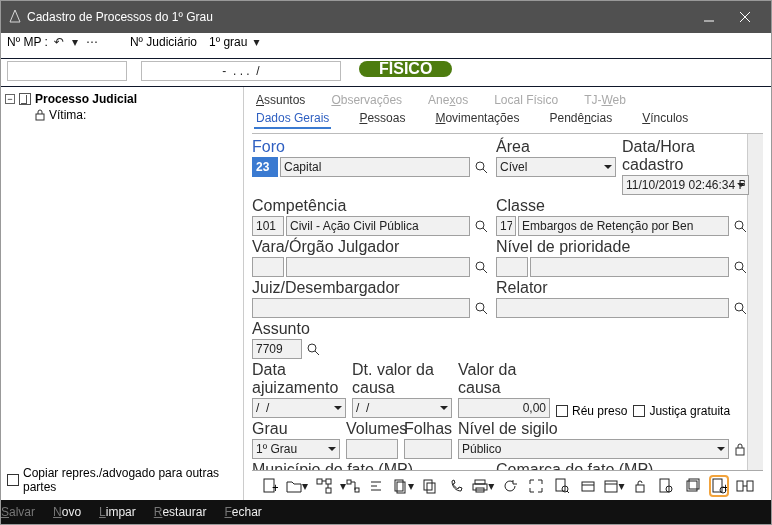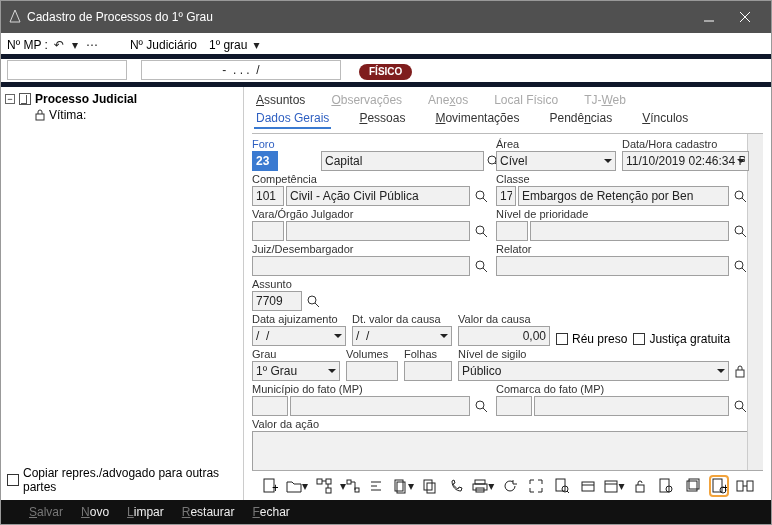--- a/index.html
+++ b/index.html
@@ -2,57 +2,57 @@
 <html><head>
 <meta charset="utf-8">
 <style>
 *{box-sizing:border-box;margin:0;padding:0;font-family:"Segoe UI",Tahoma,sans-serif;font-size:12px;}
 body{background:#fff;}
 .window{width:772px;height:525px;border:1px solid #999;position:relative;background:#fff;display:flex;flex-direction:column;overflow:hidden;}
 .titlebar{height:32px;background:#505050;color:#fff;display:flex;align-items:center;padding:11px 8px;font-size:13px;}
 .titlebar .logo{margin-right:6px;opacity:.85;}
 .titlebar-spacer{flex:1;}
 .titlebar-btn{width:36px;height:32px;display:flex;align-items:center;justify-content:center;color:#fff;}
-.topbar{height:26px;border-bottom:5px solid #0f172a;display:flex;align-items:flex-end;padding:2px 6px;gap:4px;background:#fff;}
+.topbar{height:26px;border-bottom:1px solid #0f172a;display:flex;align-items:flex-start;padding:2px 6px;gap:4px;background:#fff;}
 .topbar .lbl{white-space:nowrap;}
 .topbar .iconbtn{padding:0 2px;color:#222;}
 .topbar input{height:18px;border:1px solid #bbb;padding:0 3px;background:#f8f8f8;}
-.badge{background:#7f1d1d;color:#fff;border-radius:10px;padding:0 10px;font-size:10px;height:16px;line-height:16px;font-weight:600;}
+.badge{background:#4d7c0f;color:#fff;border-radius:10px;padding:0 20px;font-size:16px;height:16px;line-height:16px;font-weight:600;}
 .body{flex:1;display:flex;min-height:0;}
 .left{width:243px;border-right:1px solid #ccc;position:relative;padding:4px;}
 .tree{font-size:12px;}
 .tree-row{display:flex;align-items:center;gap:4px;padding:1px 0;}
 .tree-box{width:10px;height:10px;border:1px solid #666;display:flex;align-items:center;justify-content:center;font-size:9px;line-height:1;}
 .node-icon{width:12px;height:12px;border:1px solid #555;position:relative;}
 .node-icon::after{content:"";position:absolute;left:1px;top:1px;width:5px;height:8px;border:1px solid #555;border-left:none;border-top:none;}
 .lock-icon svg{display:block;}
 .copy-row{position:absolute;left:6px;right:6px;bottom:6px;display:flex;align-items:center;gap:4px;margin-top:48px;}
 .chk{width:12px;height:12px;border:1px solid #333;flex:none;background:#fff;}
 .right{flex:1;display:flex;flex-direction:column;min-width:0;padding:4px 8px 0 8px;}
 .tabs{display:flex;gap:22px;padding:2px 2px 0 2px;}
 .tabs2{display:flex;gap:26px;padding:2px 2px 4px 2px;border-bottom:1px solid #bbb;}
 .tab{color:#333;cursor:pointer;padding:0 2px 2px 2px;}
 .tab.active{color:#2e5fc1;border-bottom:2px solid #3a7ad1;font-weight:400;}
 .tab.dim{color:#a9a9a9;}
 .tab u{text-decoration:underline;}
 .content{flex:1;overflow:hidden;padding-top:4px;}
 .row{display:flex;gap:6px;margin-bottom:2px;}
 .col{display:flex;flex-direction:column;}
-.lblf{color:#333;font-size:11px;margin-bottom:1px;}
+.lblf{color:#333;font-size:16px;margin-bottom:1px;}
 .fieldrow{display:flex;align-items:center;gap:2px;}
 .inp{height:20px;border:1px solid #a0a0a0;background:#f1f1f1;padding:0 3px;color:#222;}
 .inp.white{background:#fff;}
 .inp.sel{background:#3a7ad1;color:#fff;border-color:#3a7ad1;font-weight:600;}
 .srch{width:18px;height:20px;display:flex;align-items:center;justify-content:center;}
 .chev{position:relative;}
 .chev::after{content:"";position:absolute;right:4px;top:8px;border:4px solid transparent;border-top-color:#222;}
 .toolbar{height:30px;border-top:1px solid #aaa;display:flex;align-items:center;justify-content:flex-end;gap:6px;padding:0 8px;}
 .toolbar .tbtn{width:22px;height:22px;display:flex;align-items:center;justify-content:center;color:#222;}
 .toolbar .tbtn.hl{border:2px solid #f2a33c;border-radius:4px;}
-.statusbar{height:24px;background:#111;color:#bbb;display:flex;align-items:center;gap:18px;padding:0 28px;font-size:12px;}
+.statusbar{height:24px;background:#111;color:#bbb;display:flex;align-items:center;gap:18px;padding:0 0;font-size:12px;}
 .statusbar span:first-child{color:#777;}
 .statusbar span{cursor:pointer;}
 .statusbar .u{text-decoration:underline;}
 .scroll-slot{width:16px;background:#eee;border-left:1px solid #ccc;position:absolute;right:0;top:0;bottom:0;}
 svg{display:block;}
 </style>
 </head>
 <body>
 
 <div class="window">
@@ -137,21 +137,21 @@
       </div>
 
       <div class="content" style="position:relative;padding-right:14px;">
         <div class="scroll-slot"></div>
 
         <div class="row">
           <div class="col" style="width:238px">
             <span class="lblf" style="color:#2e5fc1">Foro</span>
             <div class="fieldrow">
               <input class="inp sel" style="width: 26px;" value="23">
-              <input class="inp" style="flex: 1 1 0%; margin-left: 41px;" value="Capital">
+              <input class="inp" style="flex: 1 1 0%;" value="Capital">
               <span class="srch">
                   <svg width="14" height="14">
                     <circle cx="6" cy="6" r="4" fill="none" stroke="#333"></circle>
                     <line x1="9" y1="9" x2="13" y2="13" stroke="#333"></line>
                   </svg>
                 </span>
             </div>
           </div>
           <div class="col" style="width:120px">
             <span class="lblf">Área</span>

